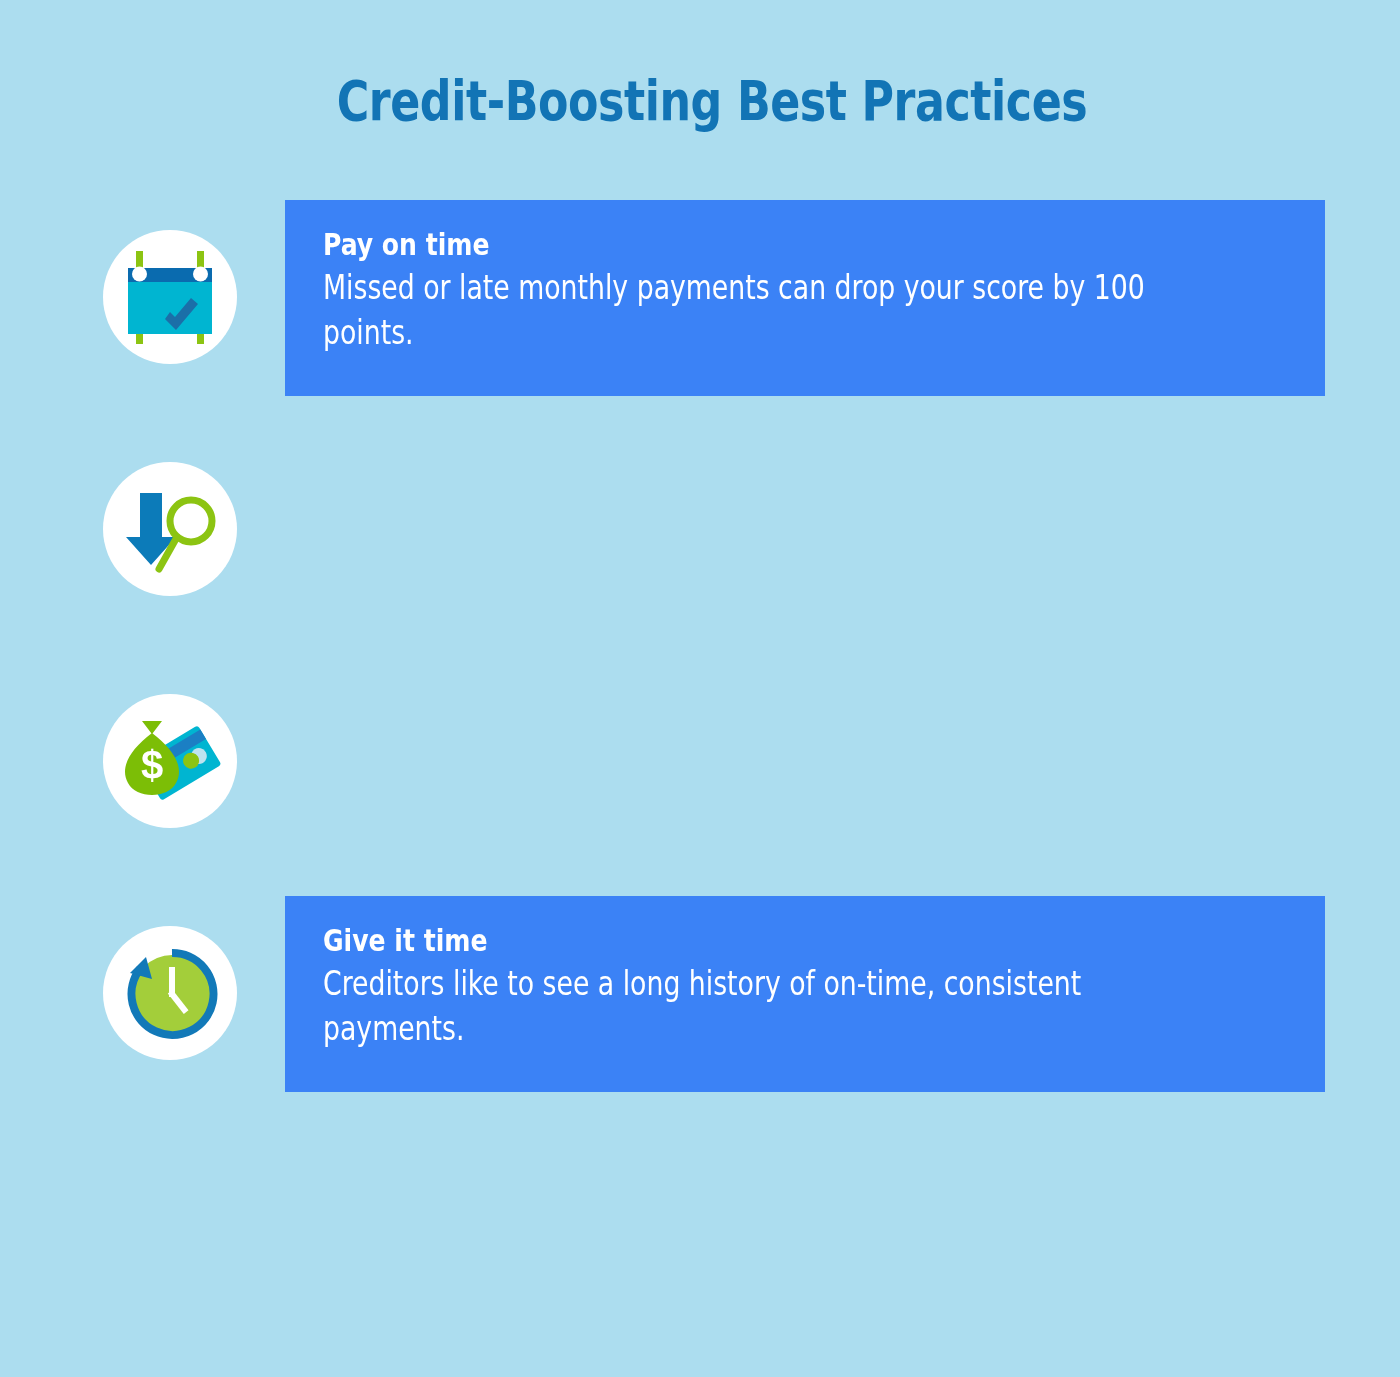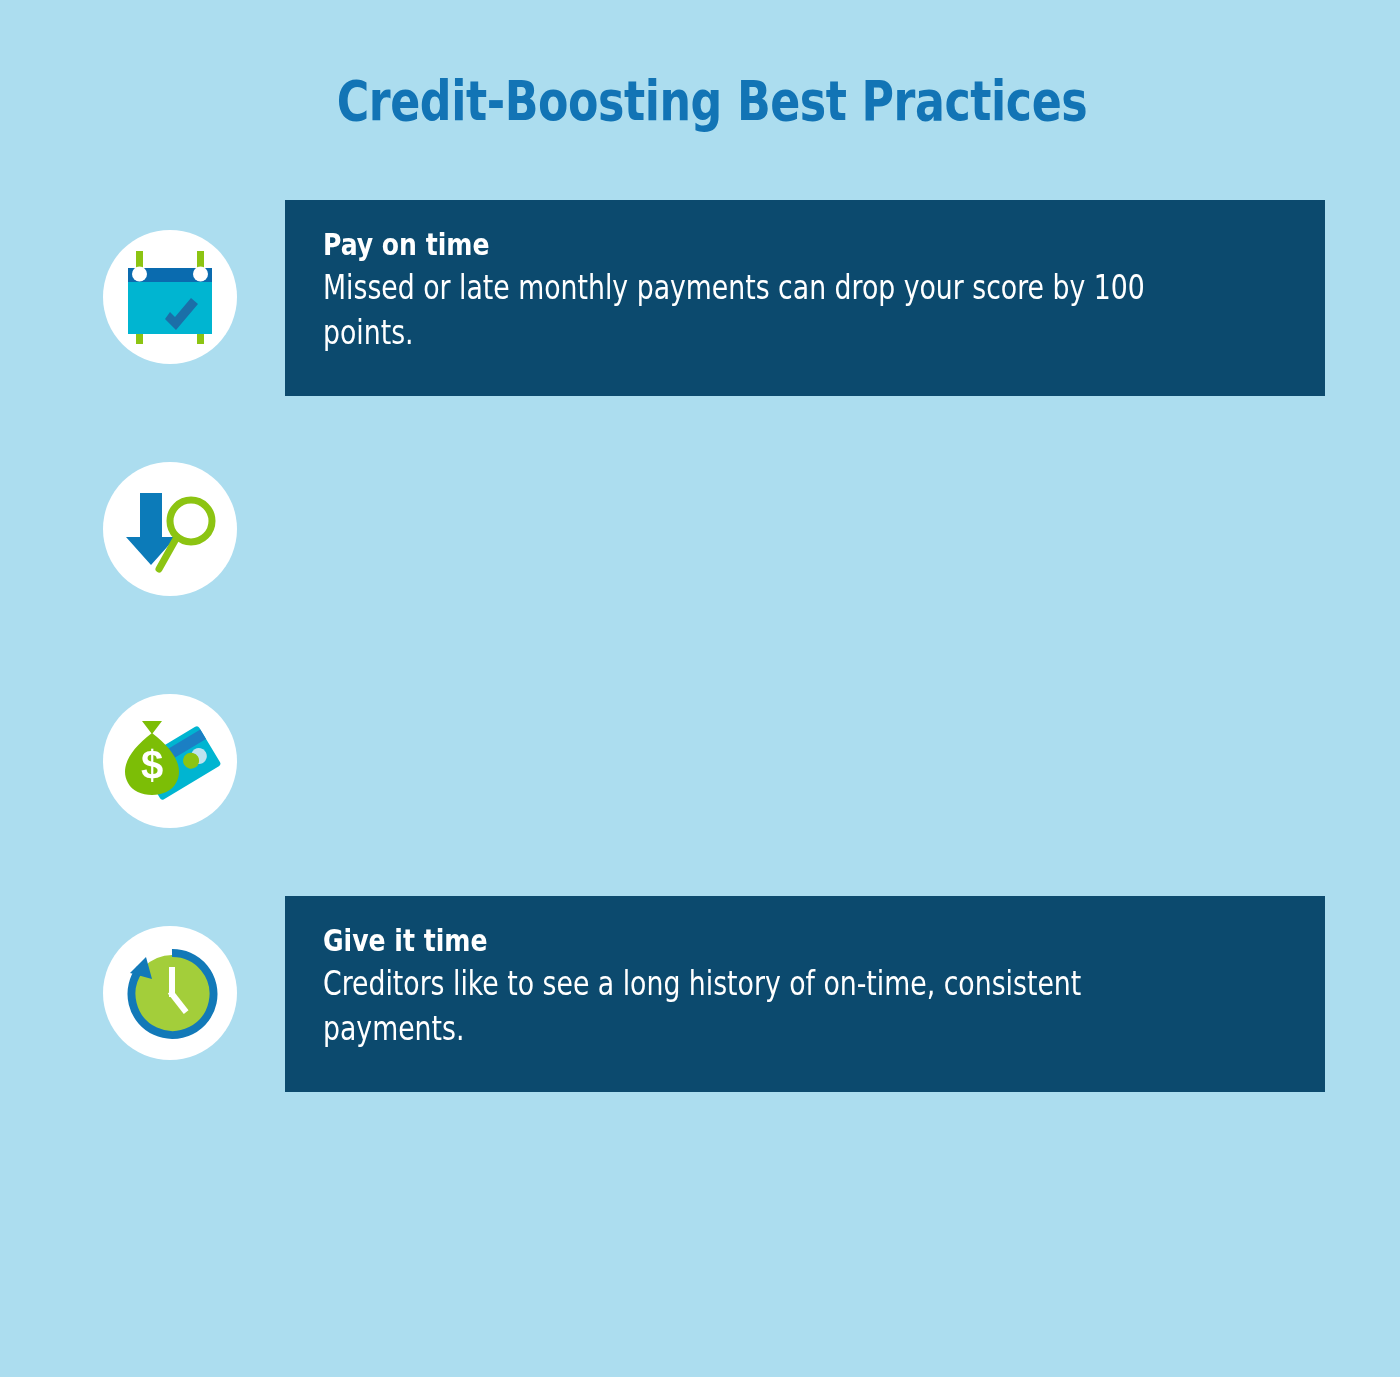--- a/index.html
+++ b/index.html
@@ -72,21 +72,21 @@
     display: block;
   }
 
   
   .card {
     position: absolute;
     left: 273px;
     top: 0;
     width: 1040px;
     height: 196px;
-    background: #0c4a6e;
+    background: #3b82f6;
     box-sizing: border-box;
     padding: 26px 36px 0 38px;
   }
 
   .card-title {
     color: #FFFFFF;
     font-family: "DejaVu Sans Condensed", "Liberation Sans Narrow", "Liberation Sans", sans-serif;
     font-size: 31px;
     font-weight: bold;
     line-height: 1.22;

